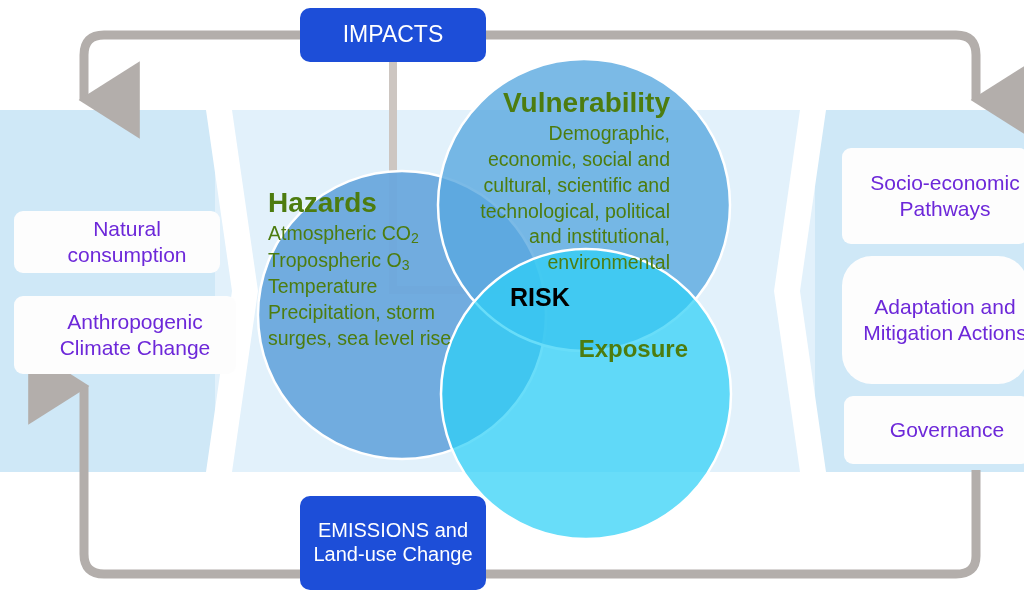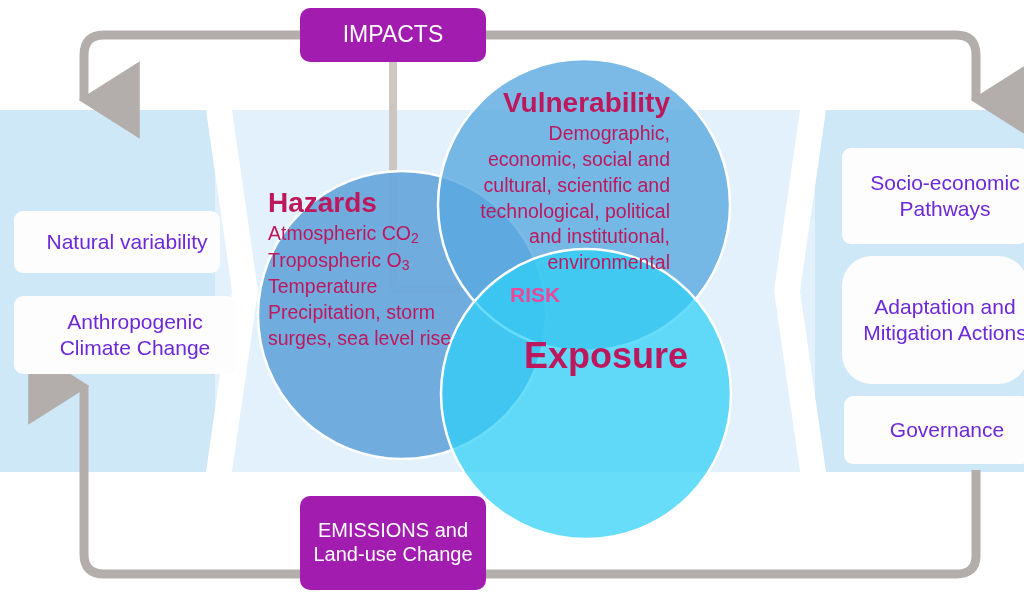--- a/index.html
+++ b/index.html
@@ -6,57 +6,57 @@
   body{width:1024px;height:598px;font-family:"Liberation Sans",sans-serif;overflow:hidden;}
   #stage{position:relative;width:1024px;height:598px;background:#ffffff;}
 
   svg.layer{position:absolute;left:0;top:0;width:1024px;height:598px;}
   #bg-layer{z-index:1;}
   #arrow-layer{z-index:2;}
   #venn-layer{z-index:3;}
 
   
   .proc-box{
-    position:absolute;z-index:7;background:#a21caf;border-radius:10px;
+    position:absolute;z-index:7;background:#1d4ed8;border-radius:10px;
     color:#ffffff;display:flex;align-items:center;justify-content:center;
     text-align:center;line-height:1.18;font-weight:400;
   }
   #impacts-box{left:300px;top:8px;width:186px;height:54px;font-size:23px;}
   #emissions-box{left:300px;top:496px;width:186px;height:94px;font-size:20px;}
 
   
   .card{
     position:absolute;z-index:7;background:#fdfdfd;border-radius:9px;
     color:#6d28d9;display:flex;align-items:center;justify-content:center;
     text-align:center;line-height:1.22;font-size:21px;padding-left:20px;
   }
   #card-natural{left:14px;top:211px;width:186px;height:62px;}
   #card-anthropogenic{left:14px;top:296px;width:202px;height:78px;}
   #card-socio{left:842px;top:148px;width:166px;height:96px;}
   #card-adaptation{left:842px;top:256px;width:166px;height:128px;border-radius:30px;}
   #card-governance{left:844px;top:396px;width:166px;height:68px;}
 
   
-  .venn-text{position:absolute;z-index:5;color:#be185d;}
+  .venn-text{position:absolute;z-index:5;color:#4d7c0f;}
   .venn-head{font-weight:bold;display:block;}
   .venn-body{display:block;font-weight:400;}
 
   #hazards-text{left:268px;top:188px;width:212px;text-align:left;}
   #hazards-text .venn-head{font-size:28px;line-height:1.1;margin-bottom:2px;}
   #hazards-text .venn-body{font-size:19.5px;line-height:1.33;}
 
   #vulnerability-text{left:470px;top:88px;width:200px;text-align:right;}
   #vulnerability-text .venn-head{font-size:28px;line-height:1.1;margin-bottom:2px;}
   #vulnerability-text .venn-body{font-size:19.5px;line-height:1.33;}
 
   #exposure-text{left:452px;top:336px;width:236px;text-align:right;}
-  #exposure-text .venn-head{font-size:36px;line-height:1.1;margin-bottom:13px;}
+  #exposure-text .venn-head{font-size:24px;line-height:1.1;margin-bottom:13px;}
   #exposure-text .venn-body{font-size:19.5px;line-height:1.33;}
 
-  #risk-label{left:510px;top:283px;font-size:21px;font-weight:bold;color:#ec4899;z-index:8;position:absolute;}
+  #risk-label{left:510px;top:283px;font-size:25px;font-weight:bold;color:#000000;z-index:8;position:absolute;}
 
   sub{font-size:0.72em;vertical-align:-0.22em;}
 </style>
 </head>
 <body>
 
 <div id="stage">
 
   <svg id="bg-layer" class="layer" viewBox="0 0 1024 598">
     <rect x="0" y="110" width="1024" height="362" fill="#cfe8f7"></rect>
@@ -111,20 +111,20 @@
 
   <div class="venn-text" id="exposure-text">
     <span class="venn-head">Exposure</span>
   </div>
 
   <div id="risk-label">RISK</div>
 
   <div class="proc-box" id="impacts-box">IMPACTS</div>
   <div class="proc-box" id="emissions-box">EMISSIONS and Land-use Change</div>
 
-  <div class="card" id="card-natural">Natural variability</div>
+  <div class="card" id="card-natural">Natural consumption</div>
   <div class="card" id="card-anthropogenic">Anthropogenic Climate Change</div>
 
   <div class="card" id="card-socio">Socio-economic Pathways</div>
   <div class="card" id="card-adaptation">Adaptation and Mitigation Actions</div>
   <div class="card" id="card-governance">Governance</div>
 
 </div>
 
 </body></html>

